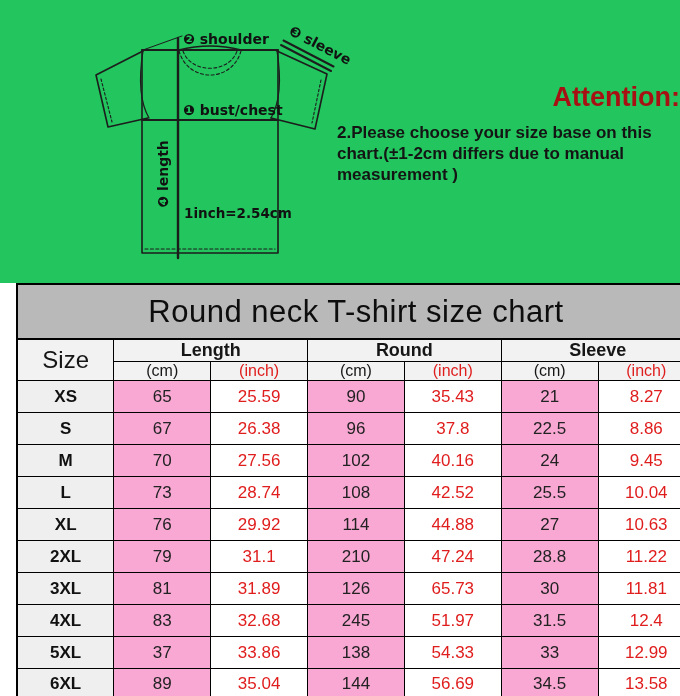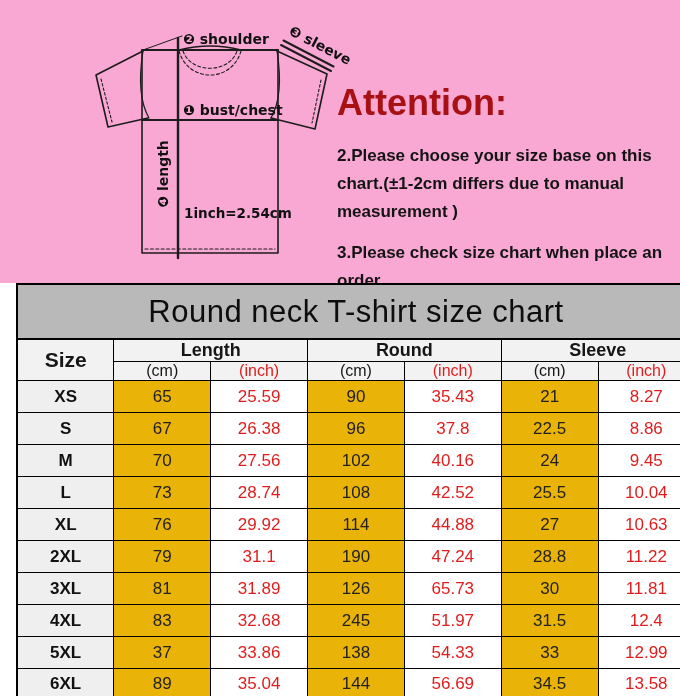--- a/index.html
+++ b/index.html
@@ -3,61 +3,61 @@
 <meta charset="utf-8">
 <style>
   * { margin:0; padding:0; box-sizing:border-box; }
   html,body { background:#ffffff; }
   body {
     width:680px; height:696px; position:relative; overflow:hidden;
     font-family:"Liberation Sans","DejaVu Sans",sans-serif;
     color:#161616;
   }
   
-  .top-section { position:relative; width:680px; height:283px; background:#f9a8d4; }
+  .top-section { position:relative; width:680px; height:283px; background:#22c55e; }
 
   .shirt-svg { position:absolute; left:82px; top:10px; overflow:visible; }
   .shirt-svg path, .shirt-svg line { stroke:#1c1c1c; fill:none; stroke-linejoin:round; stroke-linecap:round; }
   .dlabel {
     font-family:"DejaVu Sans","Liberation Sans",sans-serif;
     font-weight:bold; font-size:14px; fill:#111; stroke:none;
   }
   .dnote {
     font-family:"DejaVu Sans","Liberation Sans",sans-serif;
     font-weight:bold; font-size:13.5px; fill:#111; stroke:none;
   }
 
   .attention { position:absolute; left:337px; top:82px; width:343px; }
   .attention-heading {
-    font-size:36px; font-weight:bold; color:var(--attention-red,#a81114);
-    margin-bottom:18px; letter-spacing:0;
+    font-size:27px; font-weight:bold; color:var(--attention-red,#a81114);
+    margin-bottom:9px; letter-spacing:0;text-align:right;
   }
   .attention-note {
     font-size:17px; font-weight:bold; color:#141414;
-    line-height:28px; margin-bottom:13px;
+    line-height:21px; margin-bottom:13px;
   }
 
   
   .chart-wrap { position:absolute; left:16px; top:283px; width:680px; height:413px; }
   table.size-chart {
     width:680px; height:412px; border-collapse:collapse; table-layout:fixed;
     border:2px solid #000; background:#fff;
   }
   table.size-chart td, table.size-chart th { border:1.5px solid #000; text-align:center; vertical-align:middle; padding:0; }
   .title-cell {
     height:55px; background:var(--title-bar-bg,#b9b9b9);
     font-size:31px; font-weight:400; color:#0d0d0d; letter-spacing:0.5px;
     border-bottom:2px solid #000 !important;
   }
   .group-header { height:19px; font-size:18px; font-weight:700; background:var(--header-bg,#f2f2f2); }
   .unit-cell { height:18px; font-size:16px; font-weight:400; background:var(--header-bg,#f2f2f2); }
   .unit-inch, .inch-cell { color:var(--inch-red,#e01d1d); }
-  .size-header { font-size:21px; font-weight:bold; background:var(--header-bg,#f2f2f2); }
+  .size-header { font-size:24px; font-weight:normal; background:var(--header-bg,#f2f2f2); }
   .size-cell { height:32px; font-size:17px; font-weight:bold; background:#efefef; color:#111;margin-top:7px; }
-  .cm-cell  { height:32px; font-size:17px; font-weight:400; color:#222; background:#eab308; }
+  .cm-cell  { height:32px; font-size:17px; font-weight:400; color:#222; background:#f9a8d4; }
   .inch-cell{ height:32px; font-size:17px; font-weight:400; background:#fff; }
 </style>
 </head>
 <body>
 
 <div class="top-section">
 
   <svg class="shirt-svg" width="258" height="262" viewBox="0 0 258 262">
 
     <path d="M61,41 L14,65 L26,117 L66,108" fill="#ffffff" stroke-width="1.6"></path>
@@ -87,21 +87,20 @@
     <text x="101" y="34" class="dlabel">❷ shoulder</text>
     <text x="206" y="24" class="dlabel" transform="rotate(27.5 206 24)">❸ sleeve</text>
     <text x="101" y="105" class="dlabel">❶ bust/chest</text>
     <text x="86" y="164" class="dlabel" text-anchor="middle" transform="rotate(-90 86 164)">❹ length</text>
     <text x="102" y="208" class="dnote">1inch=2.54cm</text>
   </svg>
 
   <div class="attention">
     <div class="attention-heading">Attention:</div>
     <p class="attention-note">2.Please choose your size base on this chart.(±1-2cm differs due to manual measurement )</p>
-    <p class="attention-note">3.Please check size chart when place an order</p>
   </div>
 </div>
 
 <div class="chart-wrap">
   <table class="size-chart">
     <thead>
       <tr>
         <th class="title-cell" colspan="7">Round neck T-shirt size chart</th>
       </tr>
       <tr>
@@ -162,21 +161,21 @@
           <td class="inch-cell">29.92</td>
           <td class="cm-cell">114</td>
           <td class="inch-cell">44.88</td>
           <td class="cm-cell">27</td>
           <td class="inch-cell">10.63</td>
         </tr>
         <tr>
           <td class="size-cell">2XL</td>
           <td class="cm-cell">79</td>
           <td class="inch-cell">31.1</td>
-          <td class="cm-cell">190</td>
+          <td class="cm-cell">210</td>
           <td class="inch-cell">47.24</td>
           <td class="cm-cell">28.8</td>
           <td class="inch-cell">11.22</td>
         </tr>
         <tr>
           <td class="size-cell">3XL</td>
           <td class="cm-cell">81</td>
           <td class="inch-cell">31.89</td>
           <td class="cm-cell">126</td>
           <td class="inch-cell">65.73</td>

